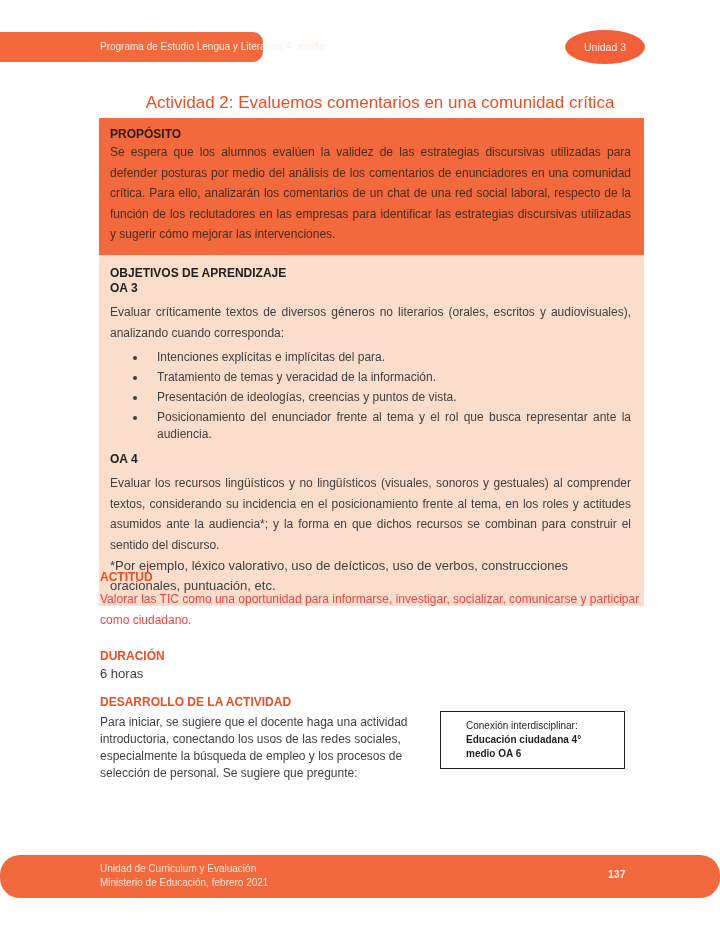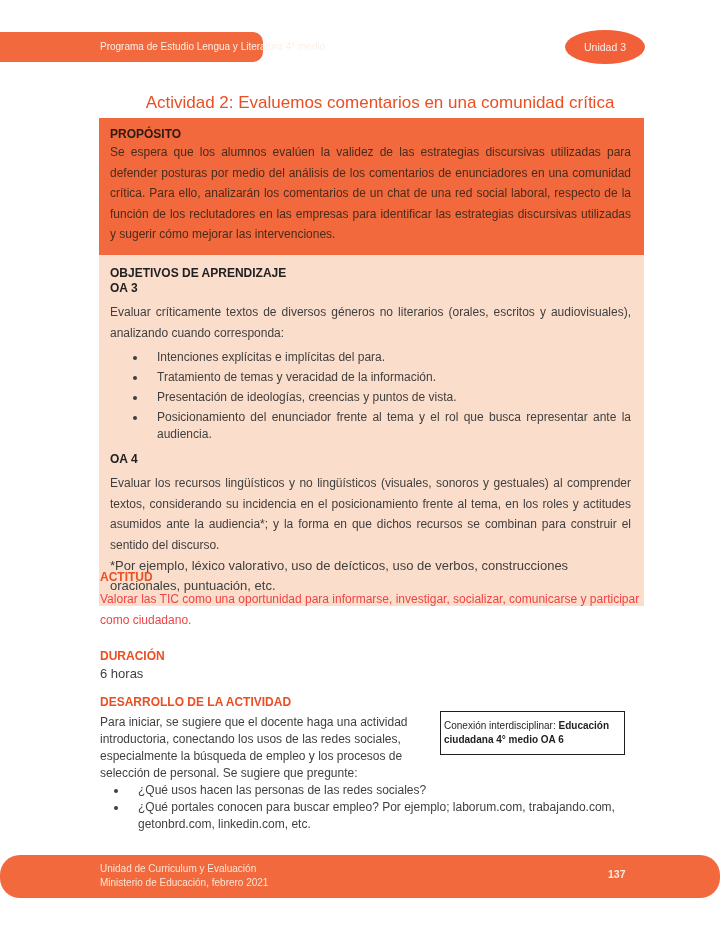--- a/index.html
+++ b/index.html
@@ -49,21 +49,21 @@
   .section{position:absolute;left:100px;width:544px;}
   .section-heading{color:#EA4E23;font-size:12px;font-weight:bold;margin:0 0 5px 0;}
   .section-body{color:#ef4444;font-size:12px;line-height:21px;margin:0;}
   .duracion-value{color:#3F3F3F;font-size:13px;line-height:17px;margin:2px 0 0 0;}
   .desarrollo-intro{color:#3F3F3F;font-size:12px;line-height:17px;margin:0;width:345px;}
   .desarrollo ul{margin:0;padding-left:28px;list-style:disc;}
   .desarrollo li{padding-left:10px;color:#3F3F3F;font-size:12px;line-height:17px;}
   .side-box{
     position:absolute;left:440px;top:711px;width:185px;box-sizing:border-box;
     border:1.5px solid #1f1f1f;background:#ffffff;
-    padding:7px 3px;font-size:10px;line-height:14px;color:#1f1f1f;
+    padding:7px 25px;font-size:10px;line-height:14px;color:#1f1f1f;
   }
   .side-box b{font-weight:bold;}
   .footer-bar{
     position:absolute;left:0;top:855px;width:720px;height:43px;
     background:#F1693C;box-sizing:border-box;padding:7px 0 0 100px;border-radius:20px;
   }
   .footer-line{color:#FBE4D4;font-size:10px;line-height:14px;}
   .page-number{
     position:absolute;left:608px;top:13px;
     color:#FCEBDC;font-size:10.5px;font-weight:bold;
@@ -107,24 +107,20 @@
 </div>
 
 <div class="section" style="top:649px;">
   <p class="section-heading" style="margin-bottom:2px;">DURACIÓN</p>
   <p class="duracion-value">6 horas</p>
 </div>
 
 <div class="section desarrollo" style="top:695px;">
   <p class="section-heading">DESARROLLO DE LA ACTIVIDAD</p>
   <p class="desarrollo-intro">Para iniciar, se sugiere que el docente haga una actividad introductoria, conectando los usos de las redes sociales, especialmente la búsqueda de empleo y los procesos de selección de personal. Se sugiere que pregunte:</p>
-  <ul>
-    <li>¿Qué usos hacen las personas de las redes sociales?</li>
-    <li>¿Qué portales conocen para buscar empleo? Por ejemplo; laborum.com, trabajando.com, getonbrd.com, linkedin.com, etc.</li>
-  </ul>
 </div>
 
 <div class="side-box">
   <span>Conexión interdisciplinar: </span><b>Educación ciudadana 4° medio OA 6</b>
 </div>
 
 <div class="footer-bar">
   <div class="footer-line">Unidad de Curriculum y Evaluación</div>
   <div class="footer-line">Ministerio de Educación, febrero 2021</div>
   <div class="page-number">137</div>

